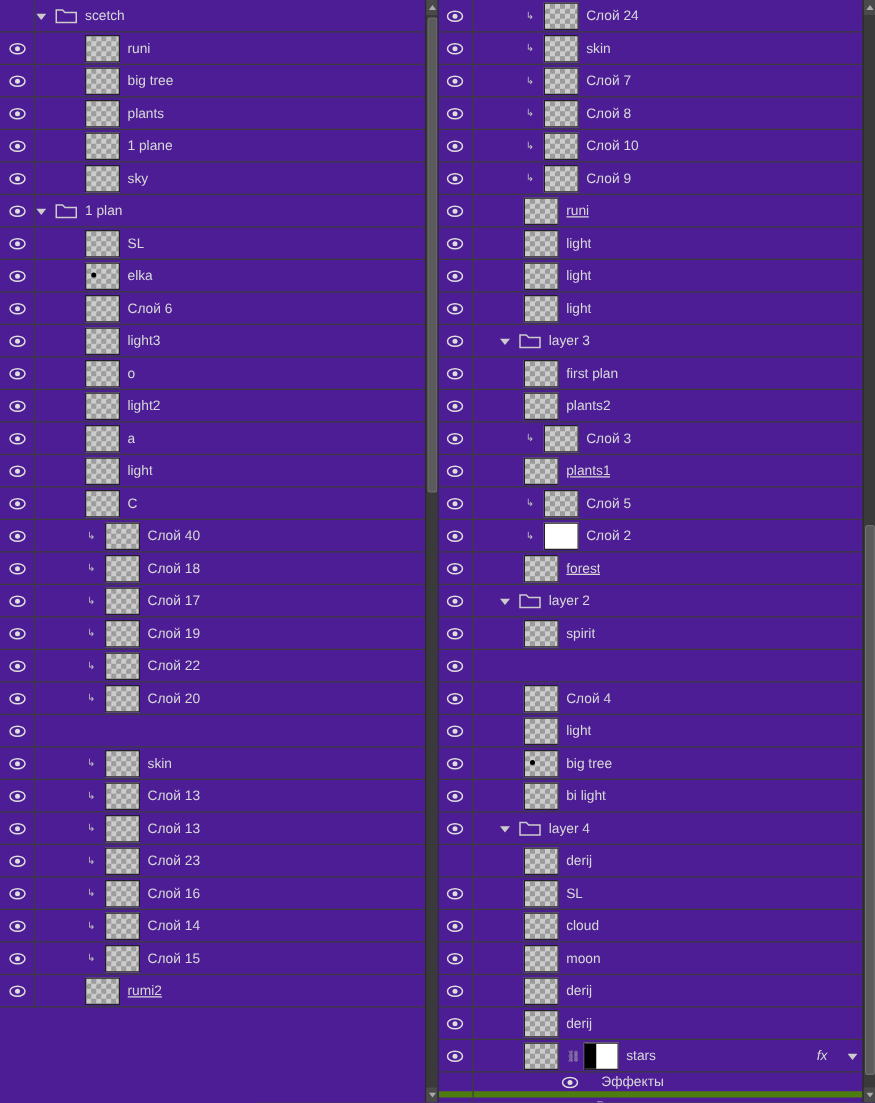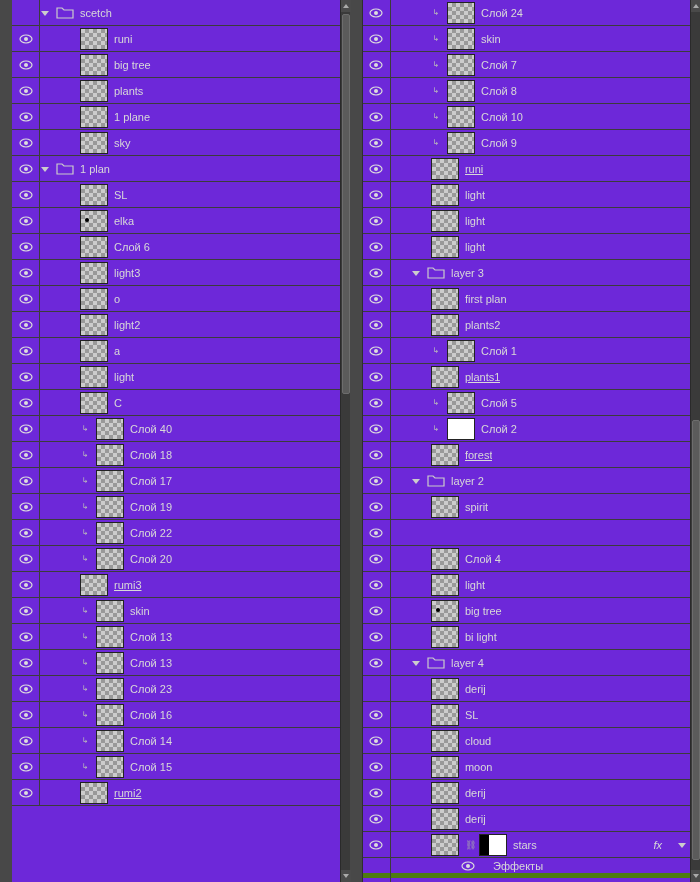--- a/index.html
+++ b/index.html
@@ -9,25 +9,24 @@
     font-size: 11px;
     color: #d8d8d8;
     width: 700px;
     height: 882px;
     overflow: hidden;
     display: flex;
   }
   .panel {
     width: 390px;
     height: 882px;
-    background: #6d28d9;
+    background: #4c1d95;
     position: relative;
     display: flex;
     flex-direction: column;
-    margin-left: 12px;
   }
   .panel + .panel { border-left: 1px solid #2e2e2e; }
   .layers {
     flex: 1;
     overflow: hidden;
     padding-right: 10px;
   }
   .row {
     display: flex;
     align-items: center;
@@ -554,26 +553,20 @@
         </div>
       </div>
       <div class="row">
         <div class="vis">
           <span class="eye">
             <svg width="14" height="10" viewBox="0 0 14 10">
               <ellipse cx="7" cy="5" rx="6" ry="4" fill="none" stroke="#ddd" stroke-width="1.2"></ellipse>
               <circle cx="7" cy="5" r="2" fill="#ddd"></circle>
             </svg>
           </span>
-        </div>
-        <div class="content">
-          <div class="indent"></div>
-          <div class="indent"></div>
-          <div class="thumb checker"></div>
-          <span class="name underline">rumi3</span>
         </div>
       </div>
       <div class="row">
         <div class="vis">
           <span class="eye">
             <svg width="14" height="10" viewBox="0 0 14 10">
               <ellipse cx="7" cy="5" rx="6" ry="4" fill="none" stroke="#ddd" stroke-width="1.2"></ellipse>
               <circle cx="7" cy="5" r="2" fill="#ddd"></circle>
             </svg>
           </span>
@@ -951,21 +944,21 @@
               <ellipse cx="7" cy="5" rx="6" ry="4" fill="none" stroke="#ddd" stroke-width="1.2"></ellipse>
               <circle cx="7" cy="5" r="2" fill="#ddd"></circle>
             </svg>
           </span>
         </div>
         <div class="content">
           <div class="indent"></div>
           <div class="indent"></div>
           <div class="clip">↳</div>
           <div class="thumb checker"></div>
-          <span class="name">Слой 1</span>
+          <span class="name">Слой 3</span>
         </div>
       </div>
       <div class="row">
         <div class="vis">
           <span class="eye">
             <svg width="14" height="10" viewBox="0 0 14 10">
               <ellipse cx="7" cy="5" rx="6" ry="4" fill="none" stroke="#ddd" stroke-width="1.2"></ellipse>
               <circle cx="7" cy="5" r="2" fill="#ddd"></circle>
             </svg>
           </span>

